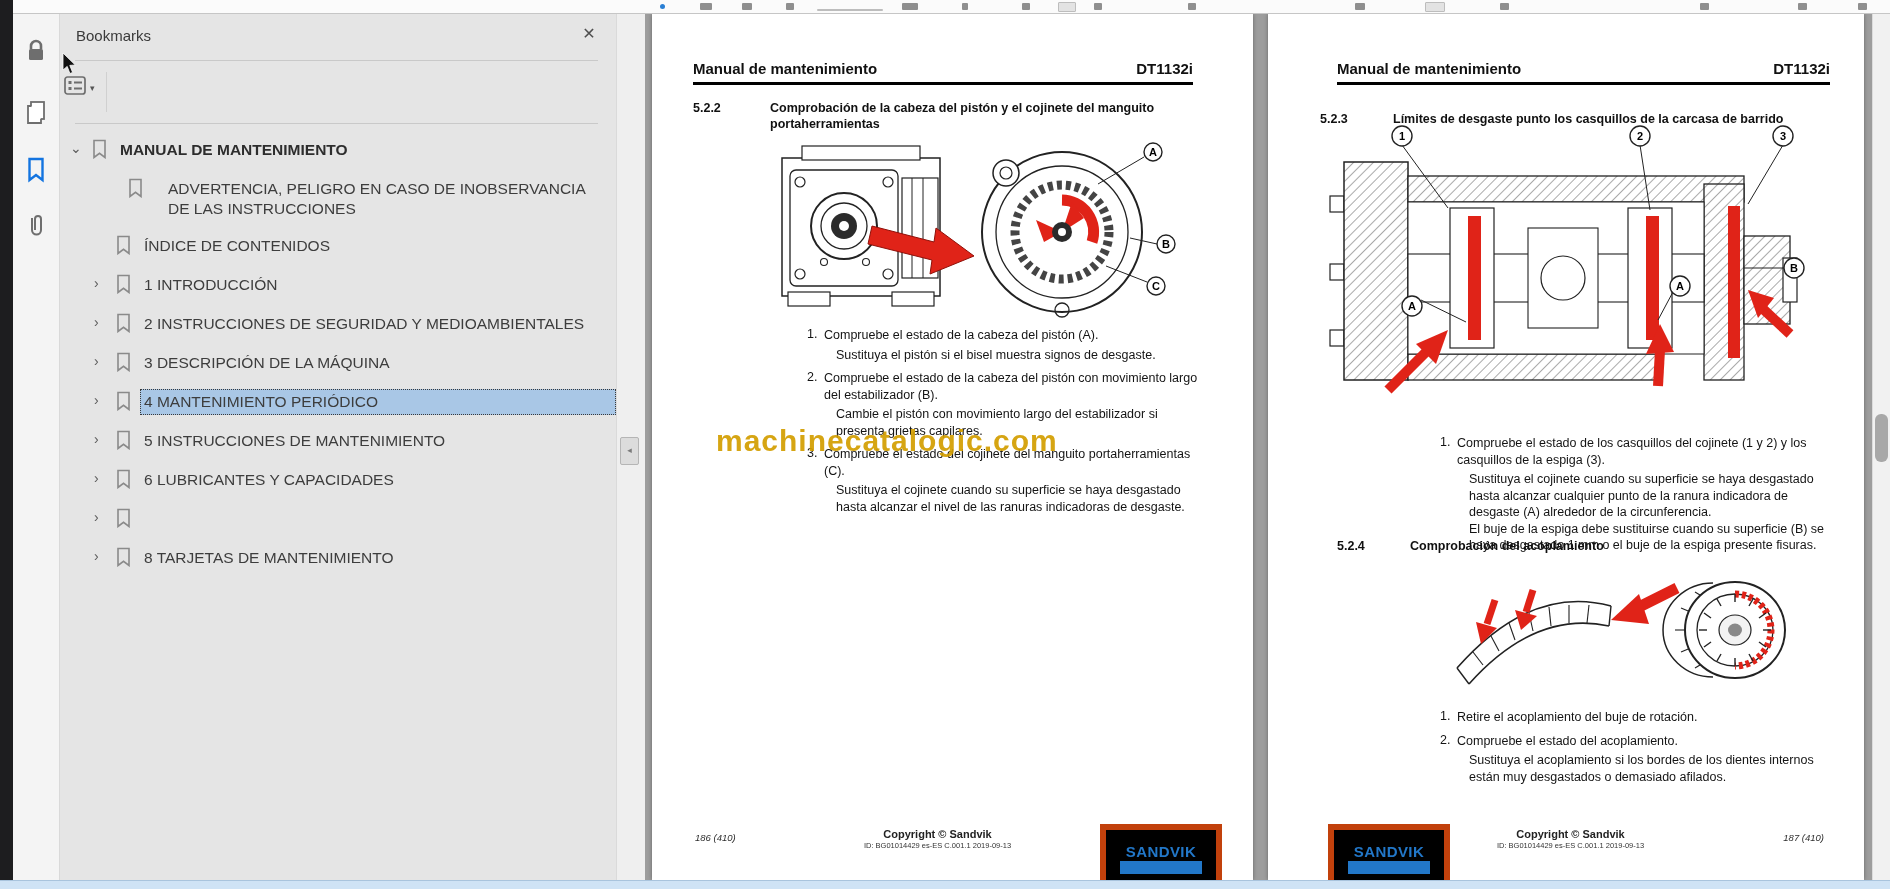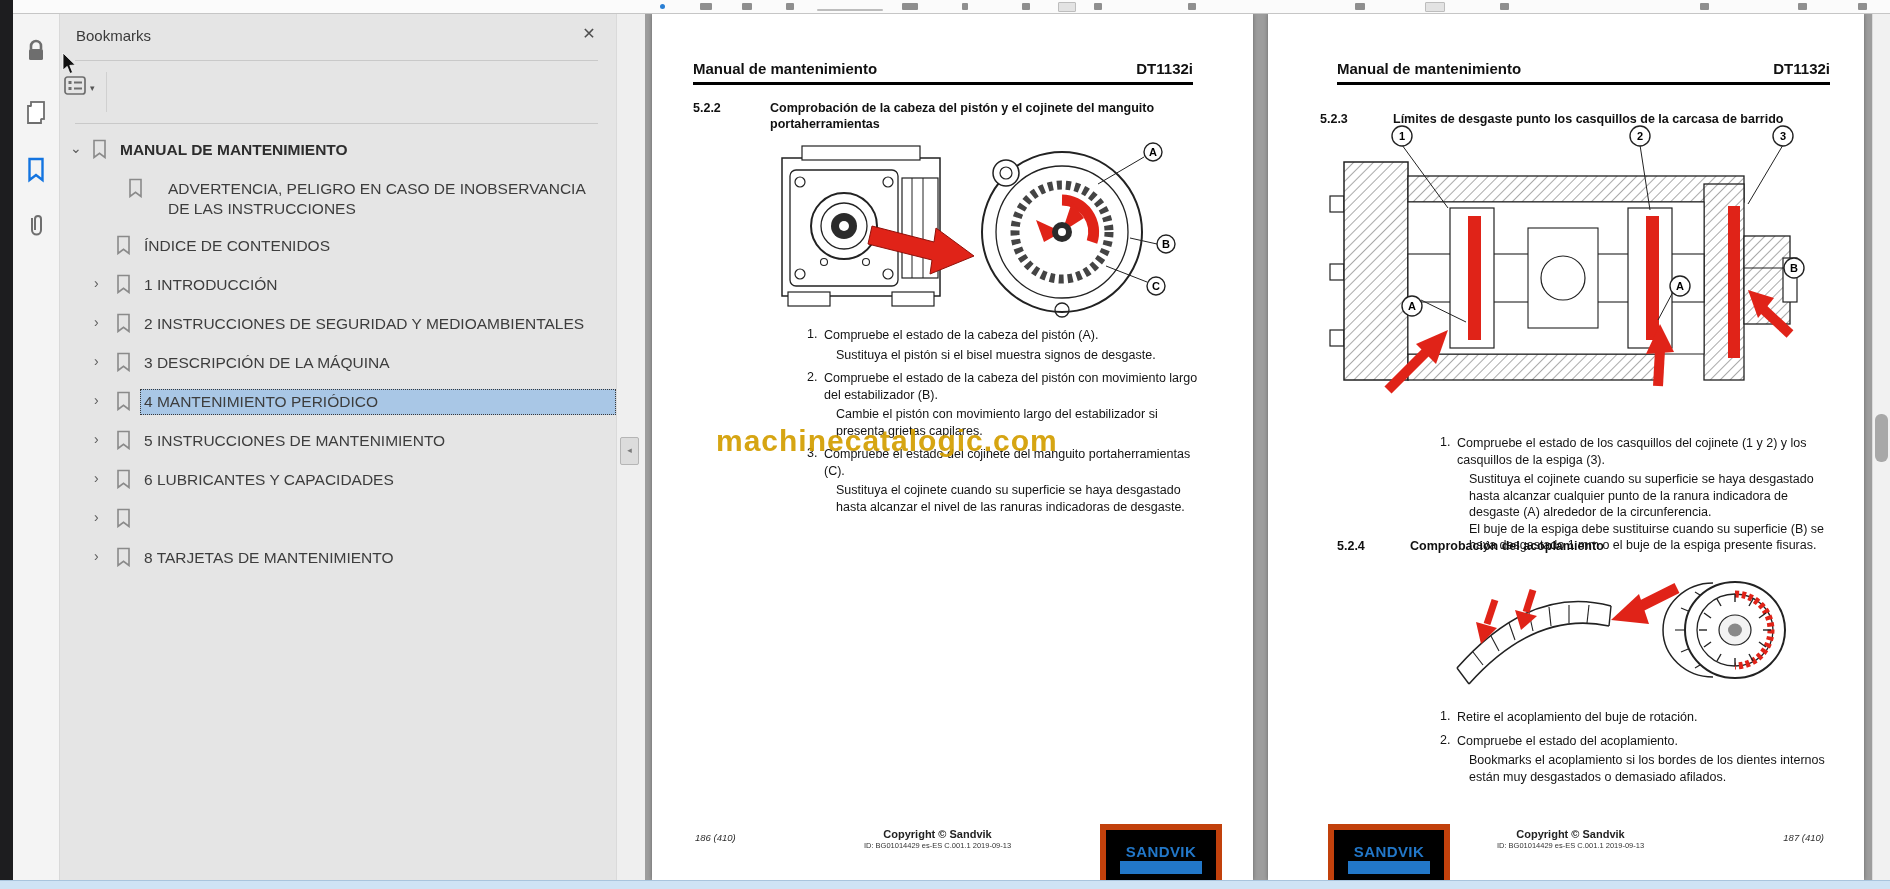--- a/index.html
+++ b/index.html
@@ -459,21 +459,21 @@
 
   <div class="steps" style="left:172px;top:688px;width:392px;">
     <div class="step">
       <span class="n">1.</span>
       <span class="t">Retire el acoplamiento del buje de rotación.</span>
     </div>
     <div class="step">
       <span class="n">2.</span>
       <span class="t">Compruebe el estado del acoplamiento.</span>
     </div>
-    <div class="sub">Bookmarks el acoplamiento si los bordes de los dientes internos están muy desgastados o demasiado afilados.</div>
+    <div class="sub">Sustituya el acoplamiento si los bordes de los dientes internos están muy desgastados o demasiado afilados.</div>
   </div>
 
   <div class="sandvik" style="left:60px;top:810px;">
     <span class="word">SANDVIK</span>
     <div class="bar"></div>
   </div>
   <div class="copyright" style="left:215px;top:814px;width:175px;">
     <div class="c1">Copyright © Sandvik</div>
     <div class="c2">ID: BG01014429 es-ES C.001.1 2019-09-13</div>
   </div>

